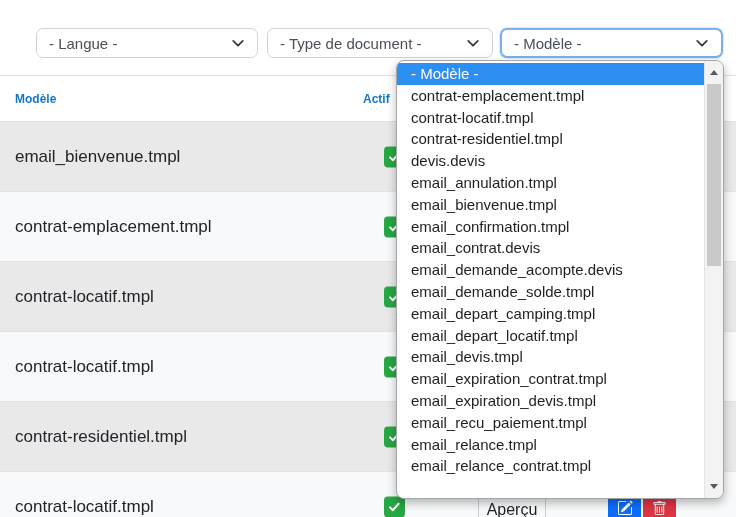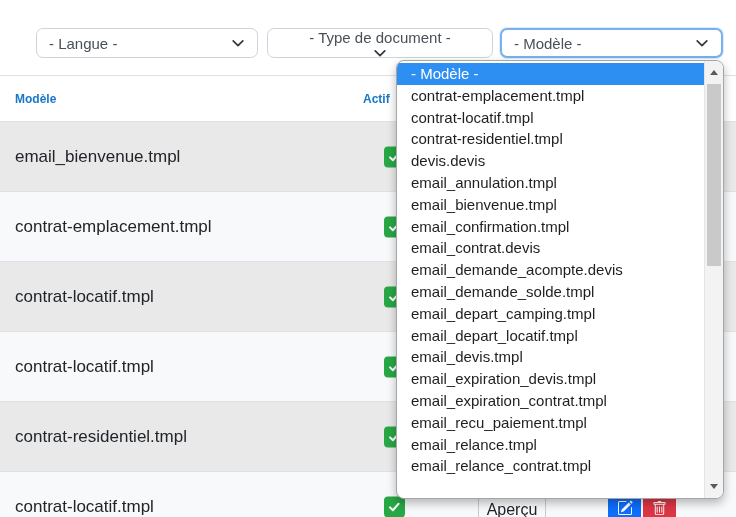--- a/index.html
+++ b/index.html
@@ -14,24 +14,24 @@
   html,body{background:#fff;}
   .screen{
     position:relative;width:736px;height:517px;overflow:hidden;
     background:#fff;font-family:"Liberation Sans",sans-serif;color:#212529;
   }
   
   .select{
     position:absolute;top:28px;height:30px;
     border:1px solid #ced4da;border-radius:7px;background:#fff;
     display:flex;align-items:center;justify-content:space-between;
-    padding:0 12px;font-size:15px;color:#495057;cursor:pointer;
+    padding:12px 12px;font-size:15px;color:#495057;cursor:pointer;
   }
   .select.s1{left:36px;width:222px;}
-  .select.s2{left:267px;width:226px;flex-direction:column;}
+  .select.s2{left:267px;width:226px;}
   .select.s3{left:500px;width:223px;border:2px solid var(--focus-border);box-shadow:0 0 0 1px rgba(121,177,236,.25);}
   .select .chev{flex:0 0 auto;display:flex;align-items:center;}
   
   .table{position:absolute;left:0;right:0;top:75px;border-top:1px solid #dee2e6;}
   .thead{height:46px;position:relative;border-bottom:1px solid #dee2e6;background:#fff;}
   .th{position:absolute;top:0;height:46px;display:flex;align-items:center;
       font-size:12px;font-weight:bold;color:var(--header-blue);}
   .th.modele{left:15px;}
   .th.actif{left:363px;}
   .row{position:relative;height:70px;border-bottom:1px solid #dee2e6;}
@@ -294,23 +294,23 @@
   <div class="option">email_demande_acompte.devis</div>
 
   <div class="option">email_demande_solde.tmpl</div>
 
   <div class="option">email_depart_camping.tmpl</div>
 
   <div class="option">email_depart_locatif.tmpl</div>
 
   <div class="option">email_devis.tmpl</div>
 
+  <div class="option">email_expiration_contrat.tmpl</div>
+
   <div class="option">email_expiration_devis.tmpl</div>
-
-  <div class="option">email_expiration_contrat.tmpl</div>
 
 
   <div class="option">email_recu_paiement.tmpl</div>
 
   <div class="option">email_relance.tmpl</div>
 
   <div class="option">email_relance_contrat.tmpl</div>
 </div>
     <div class="sb">
       <div class="sb-btn up">

